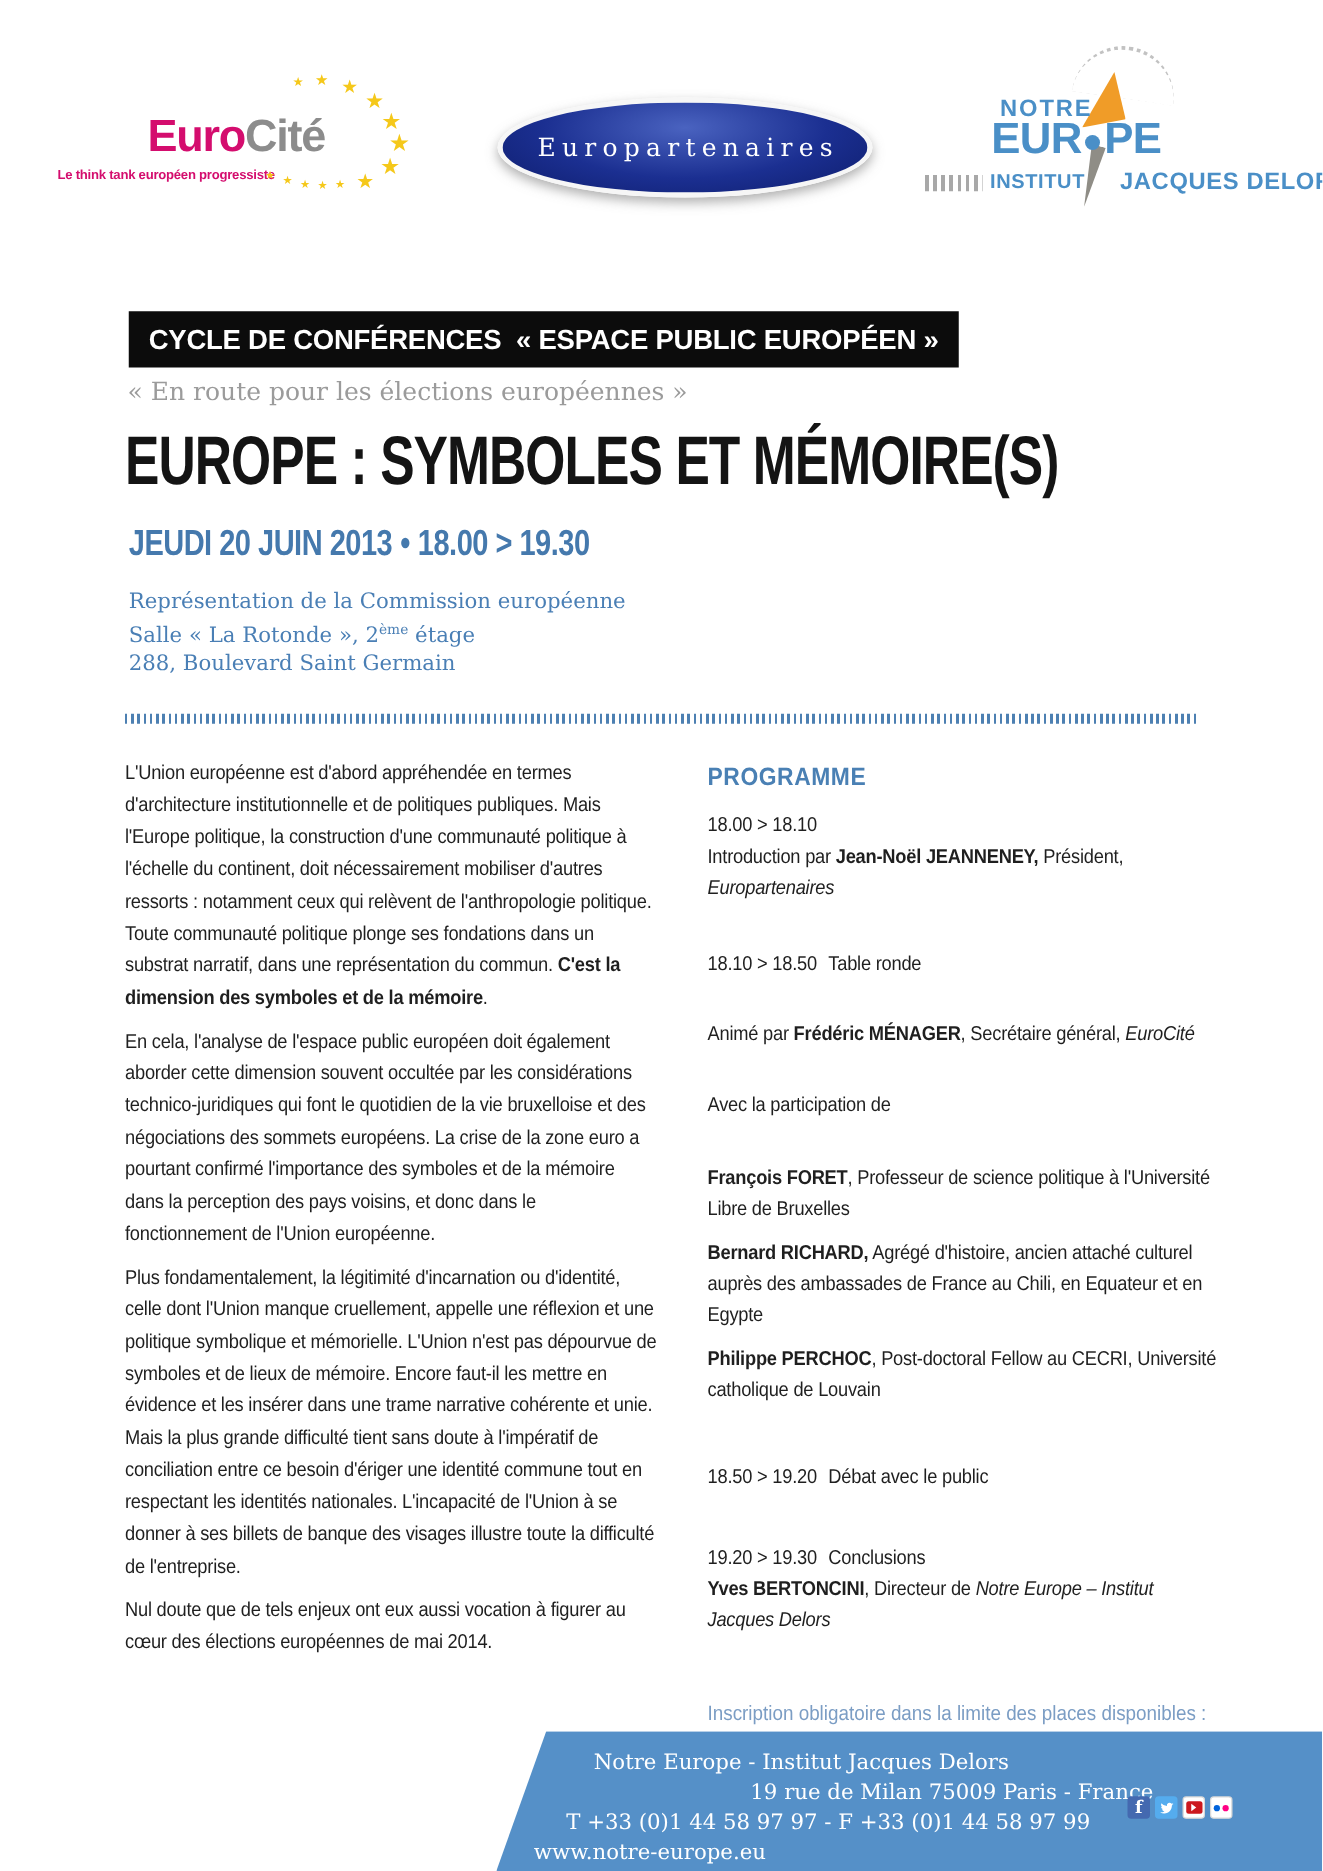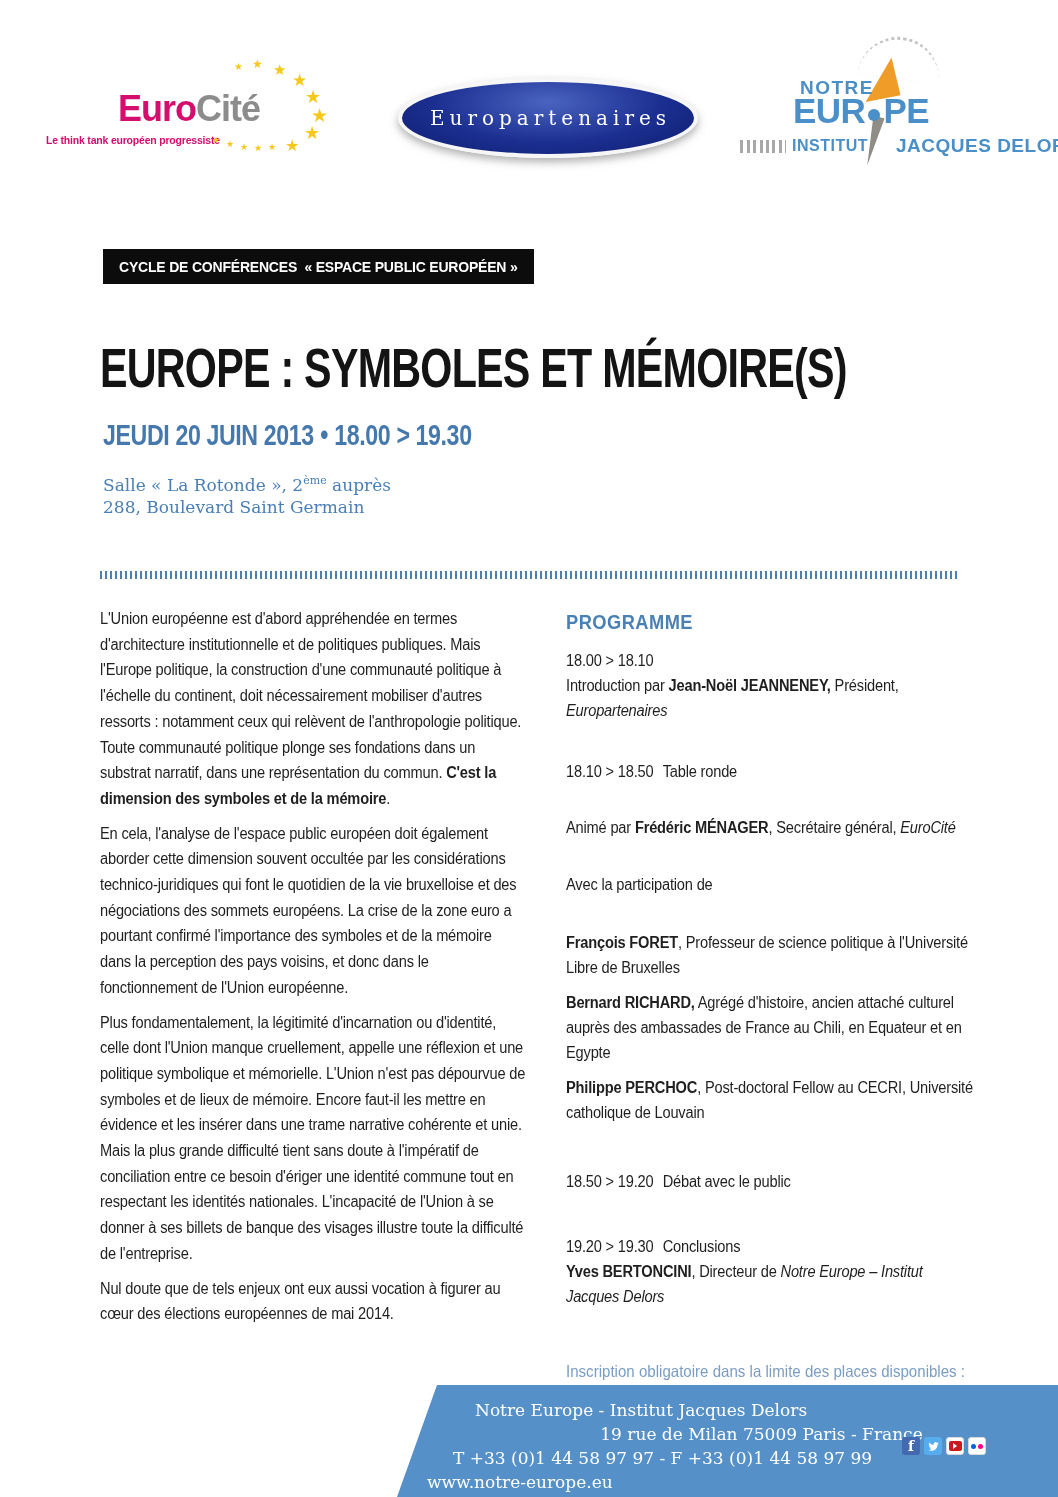--- a/index.html
+++ b/index.html
@@ -43,21 +43,21 @@
     background:#f09c28; clip-path:polygon(0 100%, 62% 0, 100% 78%); transform:rotate(6deg); }
   .ne-needle-bottom { position:absolute; left:124px; top:85px; width:18px; height:50px;
     background:#8f8d86; clip-path:polygon(18% 0, 82% 0, 52% 100%); transform:rotate(14deg); }
   .ne-bottom { position:absolute; left:0; top:104px; display:flex; align-items:center; white-space:nowrap; }
   .ne-ticks { width:46px; height:13px; margin-right:6px;
     background:repeating-linear-gradient(90deg,#a8a8a8 0,#a8a8a8 3px,transparent 3px,transparent 6.5px); }
   .ne-inst { font-size:16px; letter-spacing:0.5px;text-align:center; }
   .ne-jd { font-size:19px; letter-spacing:0.5px; margin-left:28px;text-align:right; }
   
   #banner { position:absolute; left:103px; top:249px; background:#0c0c0c; color:#fff;
-    display:inline-block; padding:10px 16px 9px; font-size:14px; font-weight:bold;
+    display:inline-block; padding:10px 16px 9px; font-size:22px; font-weight:bold;
     letter-spacing:-0.2px; white-space:pre; }
   #subtitle { position:absolute; left:102px; top:301px; font-family:"DejaVu Serif", serif;
     color:#9b9b9b; font-size:20px; }
   #title { position:absolute; left:100px; top:336px; }
   .title-text { display:inline-block; font-size:55px; font-weight:bold; color:#141414;
     letter-spacing:-1px; white-space:nowrap; transform:scaleX(0.75); transform-origin:left top; }
   #date { position:absolute; left:103px; top:419px; }
   .date-inner { display:inline-block; white-space:nowrap; transform:scaleX(0.8); transform-origin:left top;
     color:#4579ad; font-weight:bold; font-size:29px; letter-spacing:-0.5px; }
   .date-bullet { margin:0 8px; }
@@ -142,30 +142,32 @@
       <span>EUR</span><span class="ne-dot"></span><span>PE</span>
     </div>
     <div class="ne-bottom">
       <span class="ne-ticks"></span>
       <span class="ne-inst ne-blue">INSTITUT</span>
       <span class="ne-jd ne-blue">JACQUES DELORS</span>
     </div>
   </div>
 
   <div id="banner">CYCLE DE CONFÉRENCES  « ESPACE PUBLIC EUROPÉEN »</div>
+  <div id="subtitle">« En route pour les élections européennes »</div>
   <div id="title">
     <span class="title-text">EUROPE : SYMBOLES ET MÉMOIRE(S)</span>
   </div>
   <div id="date">
     <span class="date-inner">
       <span>JEUDI 20 JUIN 2013</span><span class="date-bullet">•</span><span>18.00 &gt; 19.30</span>
     </span>
   </div>
   <div id="venue">
-    <div><span>Salle « La Rotonde », 2</span><sup>ème</sup><span> auprès</span></div>
+    <div>Représentation de la Commission européenne</div>
+    <div><span>Salle « La Rotonde », 2</span><sup>ème</sup><span> étage</span></div>
     <div>288, Boulevard Saint Germain</div>
   </div>
   <div id="divider"></div>
 
   <div id="columns">
     <div class="col-left">
       <div class="narrowL">
         <p><span>L'Union européenne est d'abord appréhendée en termes d'architecture institutionnelle et de politiques publiques. Mais l'Europe politique, la construction d'une communauté politique à l'échelle du continent, doit nécessairement mobiliser d'autres ressorts : notamment ceux qui relèvent de l'anthropologie politique. Toute communauté politique plonge ses fondations dans un substrat narratif, dans une représentation du commun. </span><strong>C'est la dimension des symboles et de la mémoire</strong><span>.</span></p>
         <p>En cela, l'analyse de l'espace public européen doit également aborder cette dimension souvent occultée par les considérations technico-juridiques qui font le quotidien de la vie bruxelloise et des négociations des sommets européens. La crise de la zone euro a pourtant confirmé l'importance des symboles et de la mémoire dans la perception des pays voisins, et donc dans le fonctionnement de l'Union européenne.</p>
         <p>Plus fondamentalement, la légitimité d'incarnation ou d'identité, celle dont l'Union manque cruellement, appelle une réflexion et une politique symbolique et mémorielle. L'Union n'est pas dépourvue de symboles et de lieux de mémoire. Encore faut-il les mettre en évidence et les insérer dans une trame narrative cohérente et unie. Mais la plus grande difficulté tient sans doute à l'impératif de conciliation entre ce besoin d'ériger une identité commune tout en respectant les identités nationales. L'incapacité de l'Union à se donner à ses billets de banque des visages illustre toute la difficulté de l'entreprise.</p>

